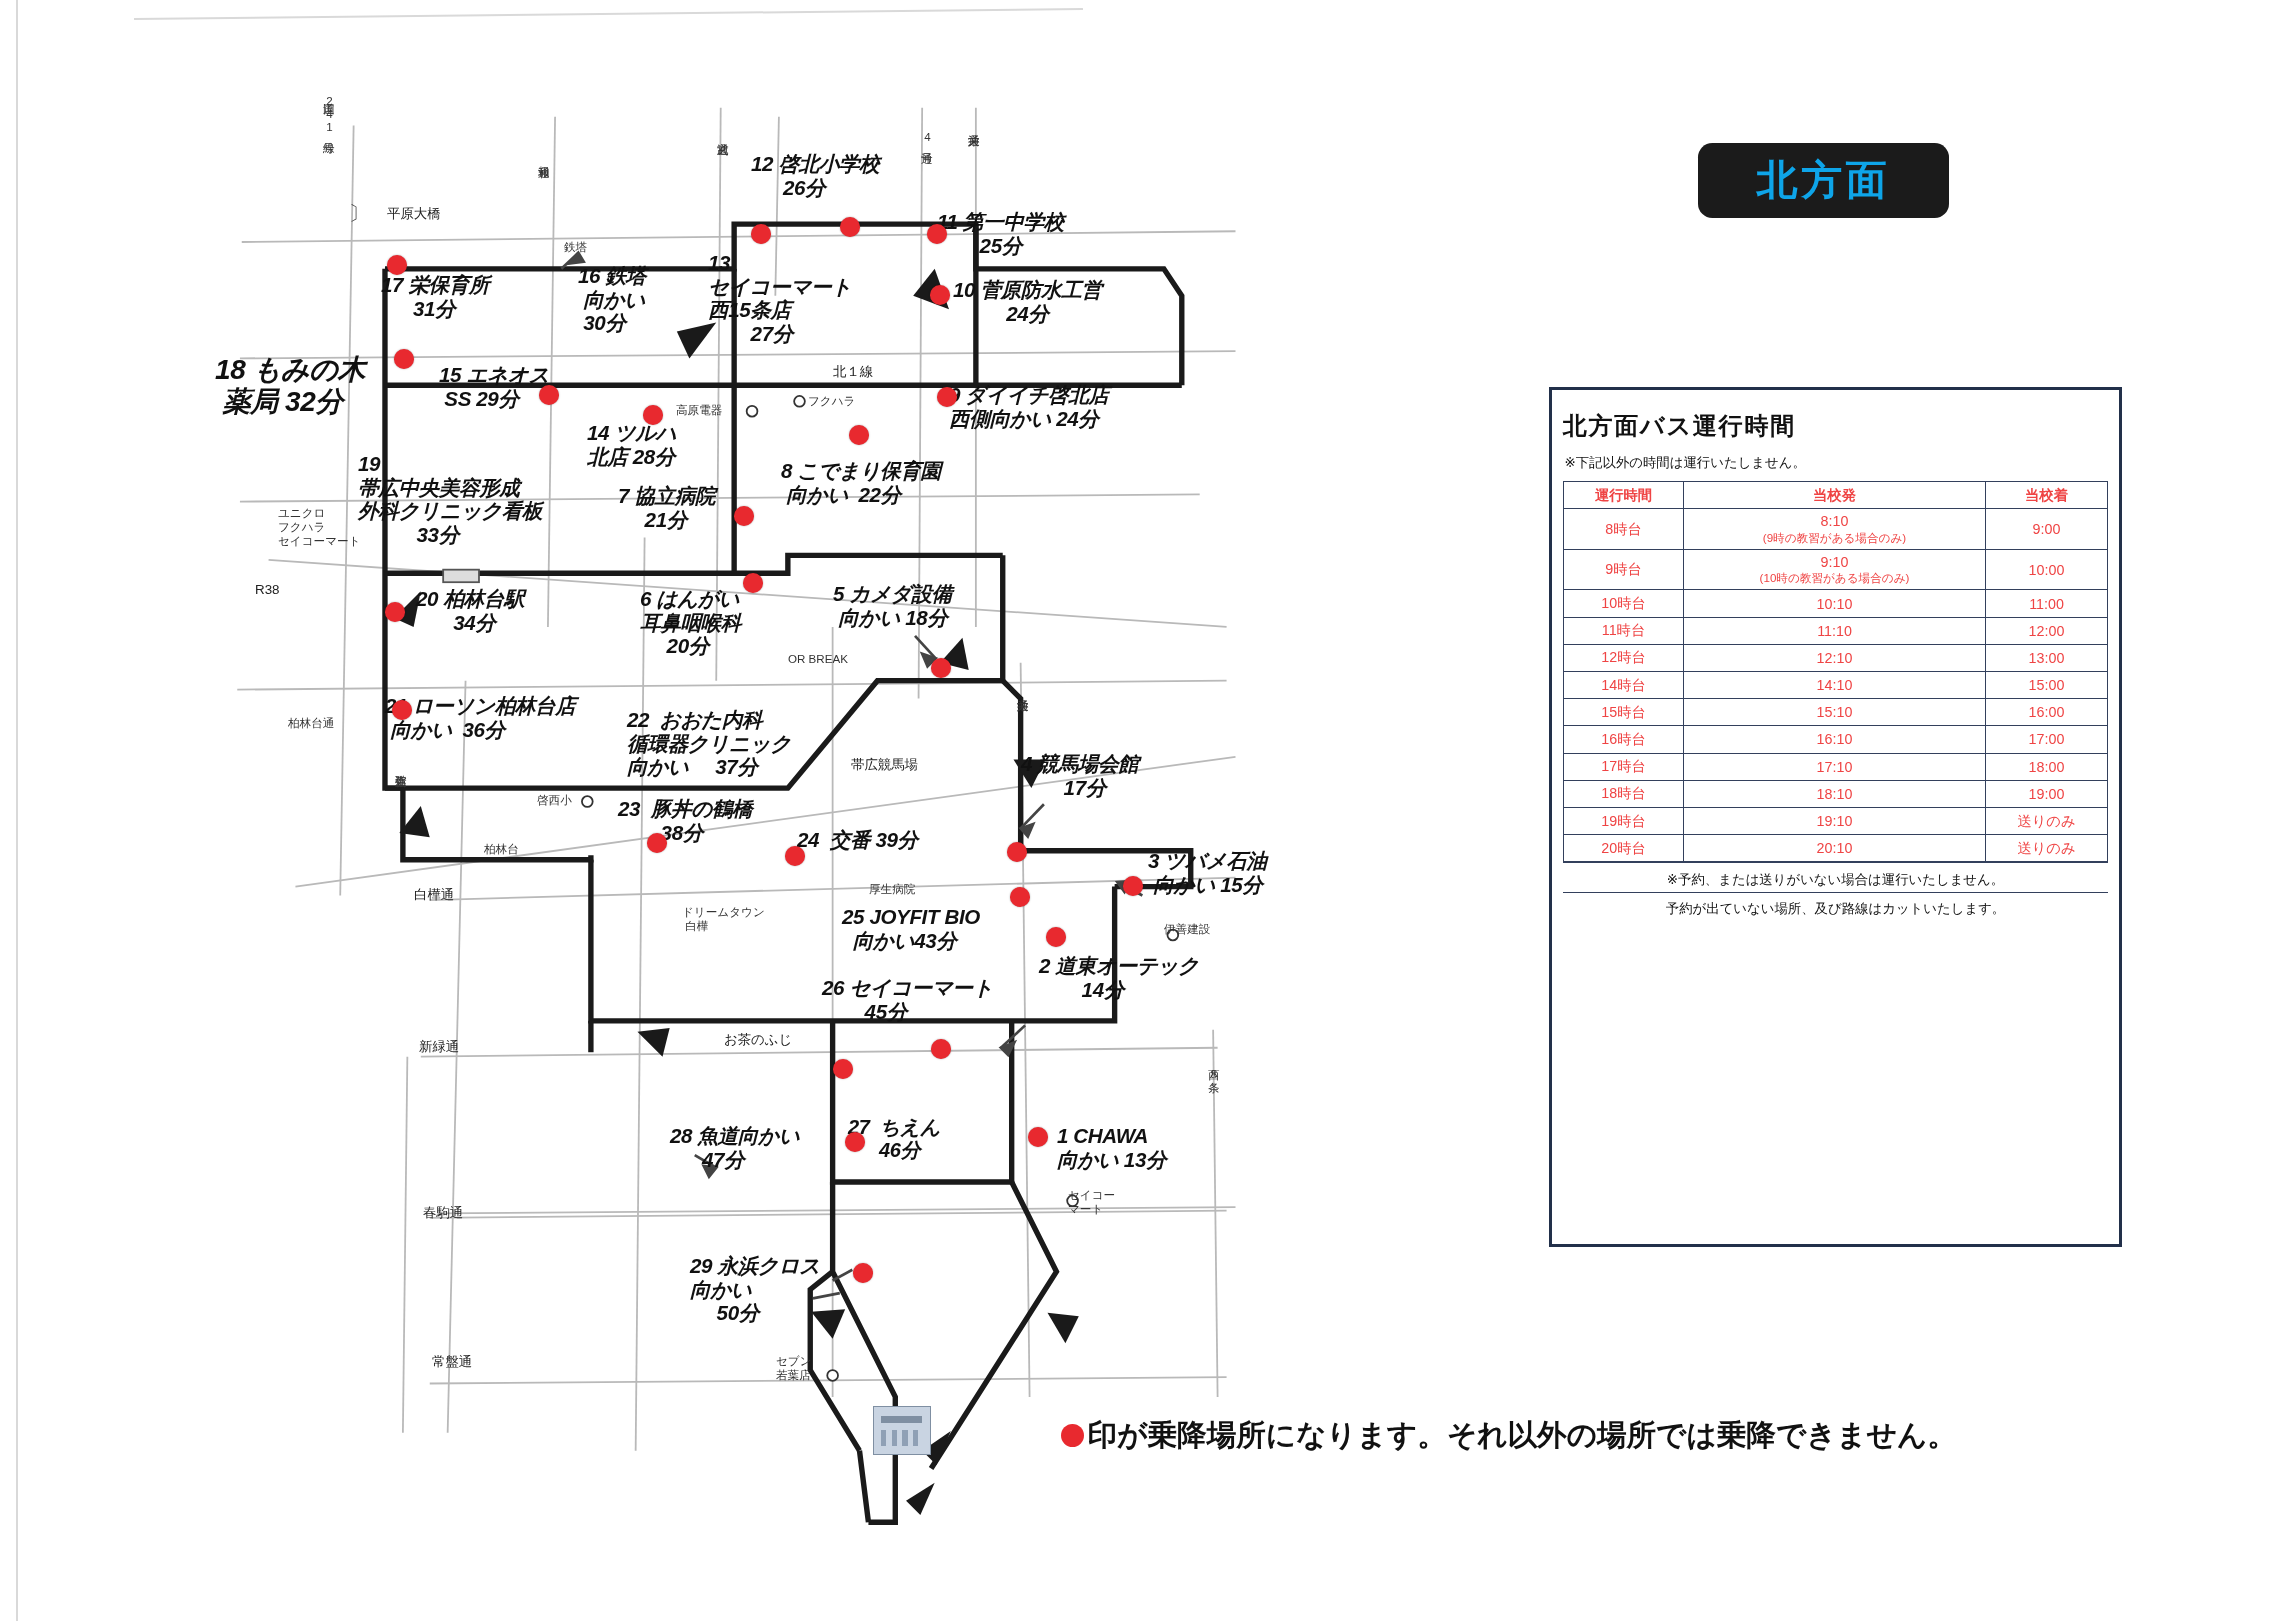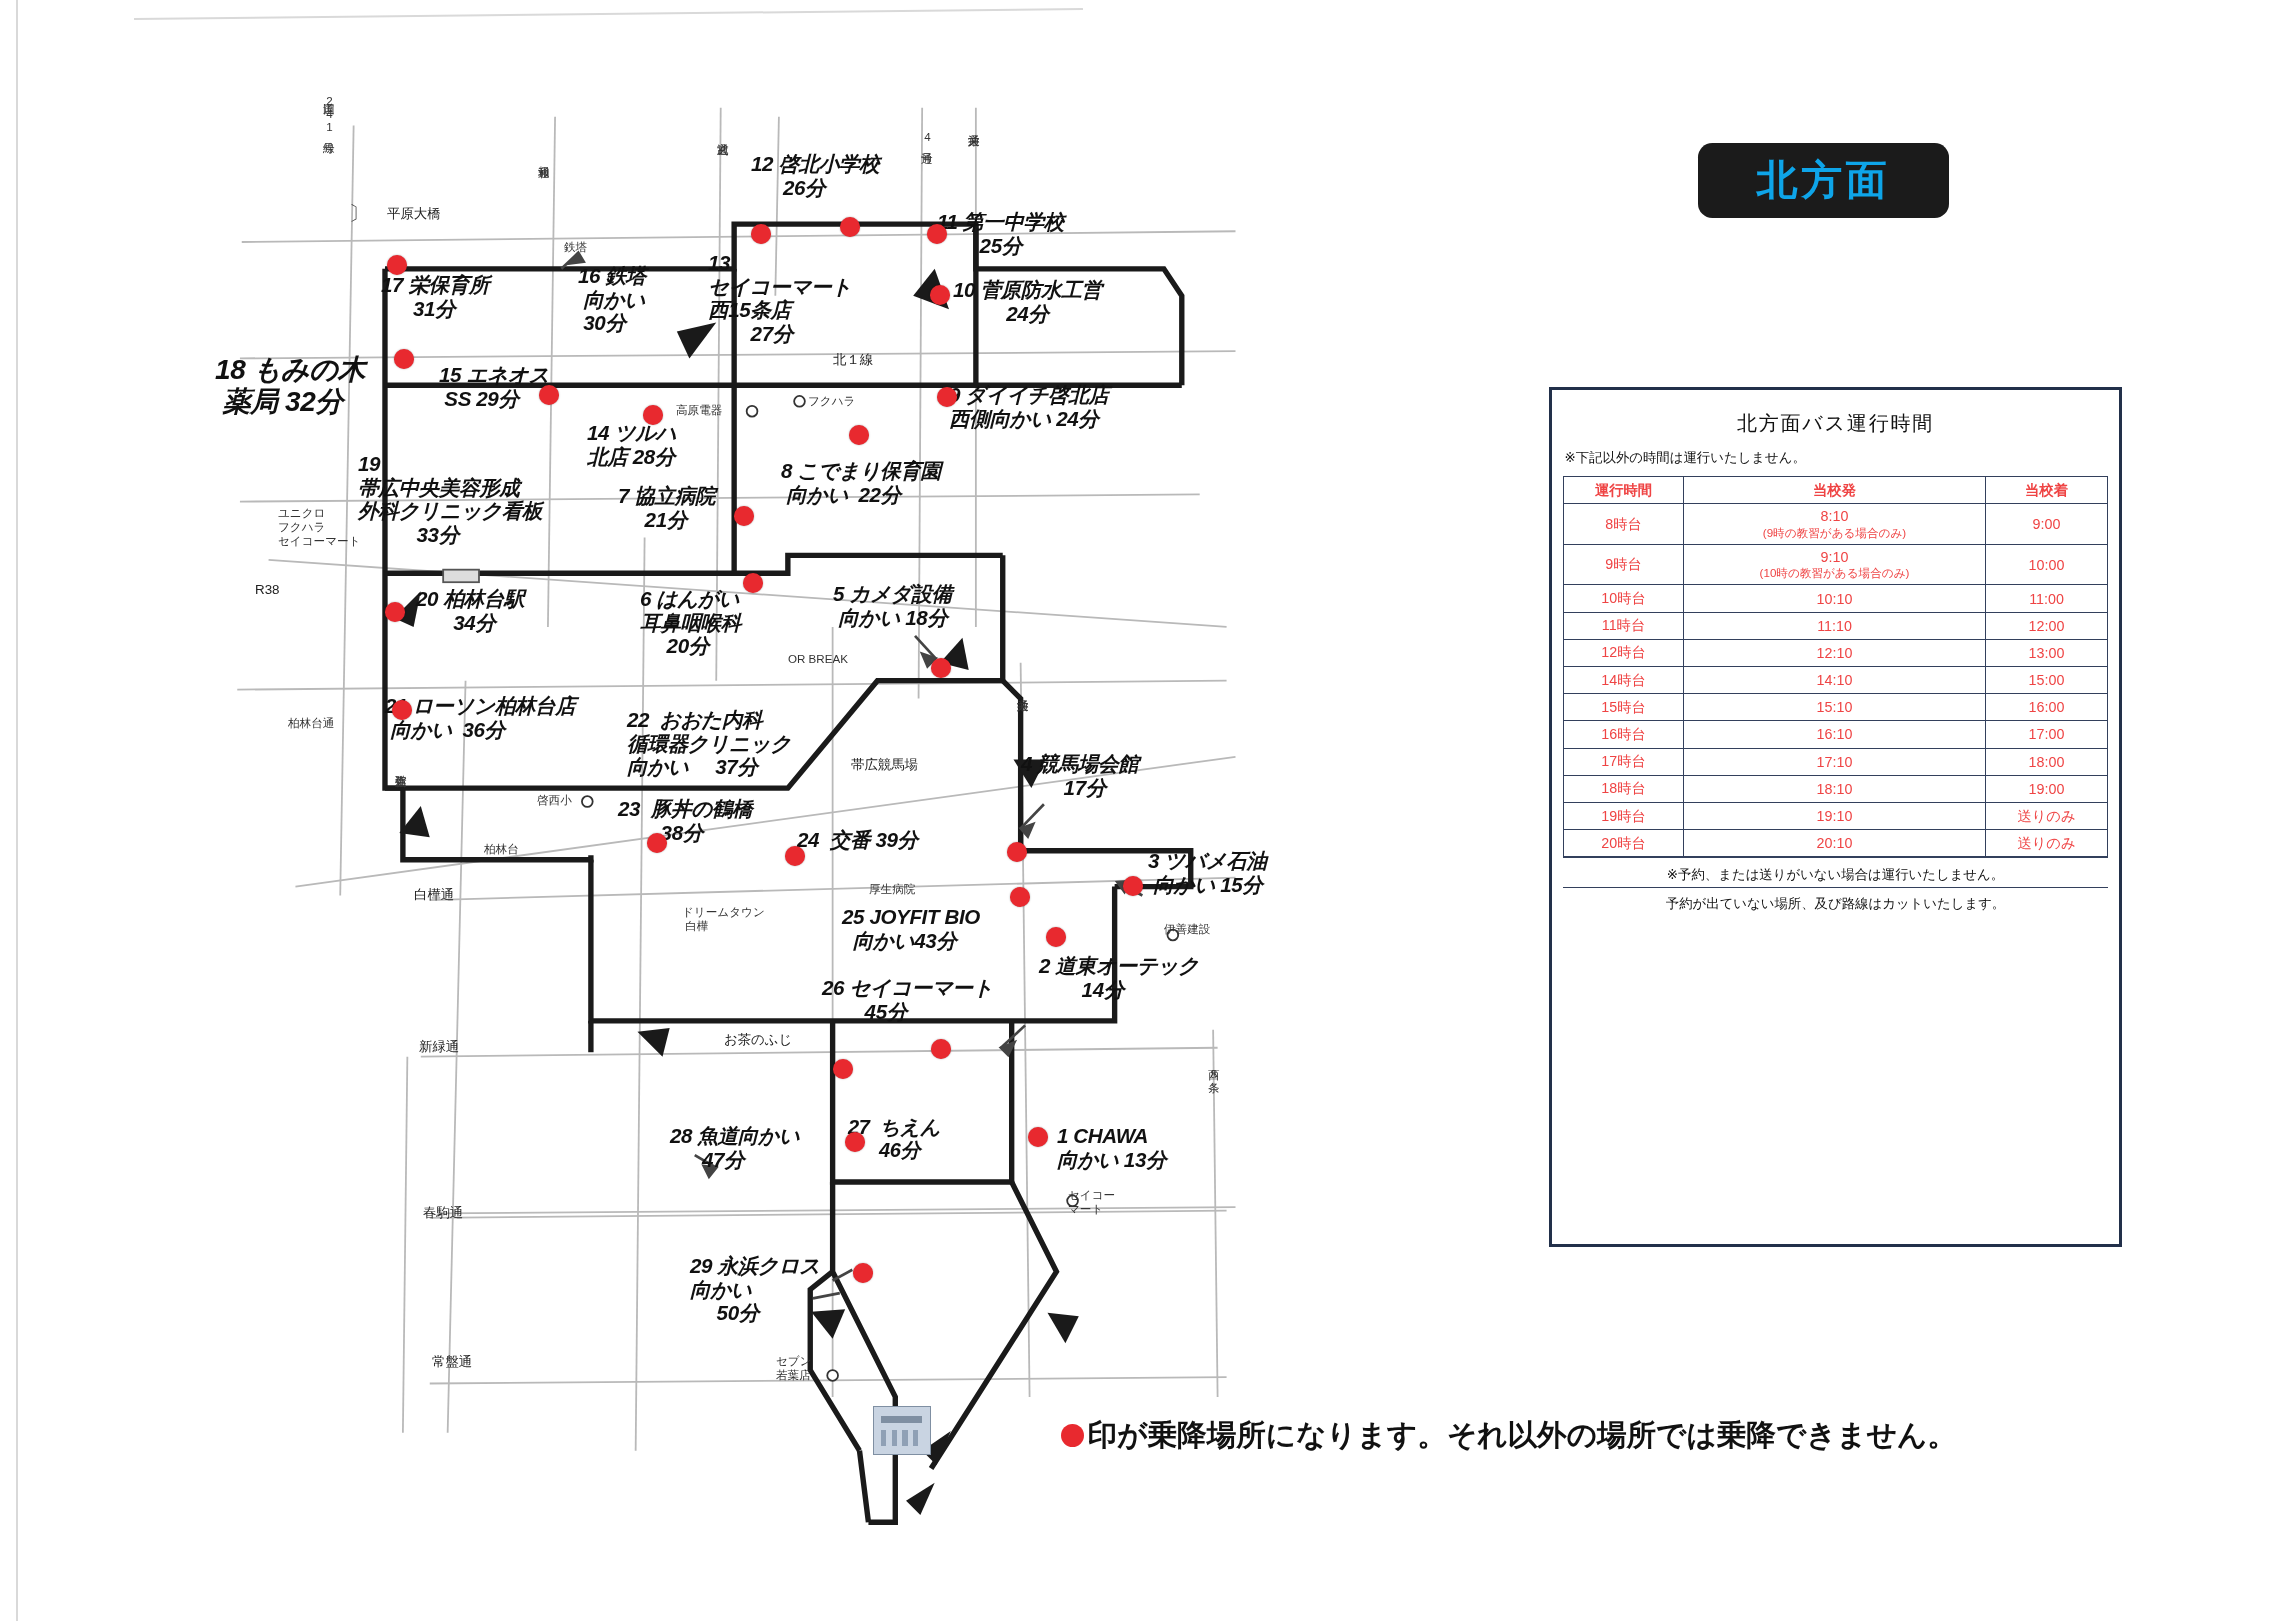--- a/index.html
+++ b/index.html
@@ -60,21 +60,21 @@
   
   #timetable{
     position:absolute;left:1549px;top:387px;
     width:573px;height:860px;
     border:3.6px solid #22304a;
     background:#fff;
     box-sizing:border-box;
     padding:9px 10.7px;
   }
   #timetable .tt-title{
-    text-align:center;font-size:20px;font-weight:normal;color:#111;
+    font-size:24px;font-weight:bold;color:#111;
     margin:10.7px 0 12.5px 0;letter-spacing:1.8px;
   }
   #timetable .tt-note{
     font-size:13.4px;color:#111;margin:0 0 9px 1.8px;
   }
   #timetable table{
     border-collapse:collapse;width:100%;
     font-size:14.3px;color:#ef4444;
   }
   #timetable th,#timetable td{
@@ -214,21 +214,21 @@
   </svg>
 
   <div class="tiny vert" style="left:322px;top:94px;">国道241号線</div>
   <div class="small" style="left:387px;top:206px;">平原大橋</div>
   <div class="tiny" style="left:349px;top:202px;font-size:19.7px;">〕</div>
   <div class="tiny vert" style="left:537px;top:157px;">報和通</div>
   <div class="tiny vert" style="left:716px;top:134px;">玄武通</div>
   <div class="tiny vert" style="left:920px;top:130px;">4号通</div>
   <div class="tiny vert" style="left:967px;top:125px;">共栄通</div>
   <div class="tiny" style="left:564px;top:240px;">鉄塔</div>
-  <div class="small" style="left:833px;top:352px;">北１線</div>
+  <div class="small" style="left:833px;top:364px;">北１線</div>
   <div class="tiny" style="left:808px;top:394px;">フクハラ</div>
   <div class="tiny" style="left:676px;top:403px;">高原電器</div>
   <div class="tiny" style="left:278px;top:506px;">ユニクロ
 フクハラ
 セイコーマート</div>
   <div class="small" style="left:255px;top:582px;">R38</div>
   <div class="tiny" style="left:288px;top:716px;">柏林台通</div>
   <div class="tiny vert" style="left:394px;top:766px;">弥生新道</div>
   <div class="tiny" style="left:537px;top:793px;">啓西小</div>
   <div class="tiny" style="left:484px;top:842px;">柏林台</div>

